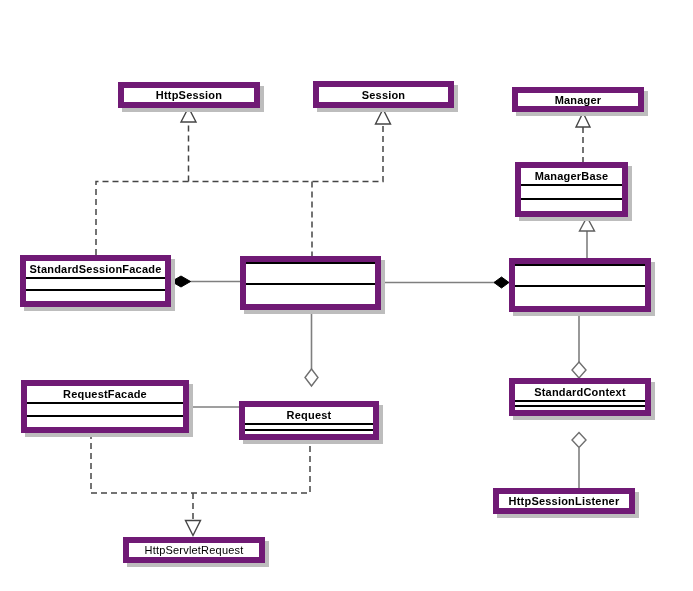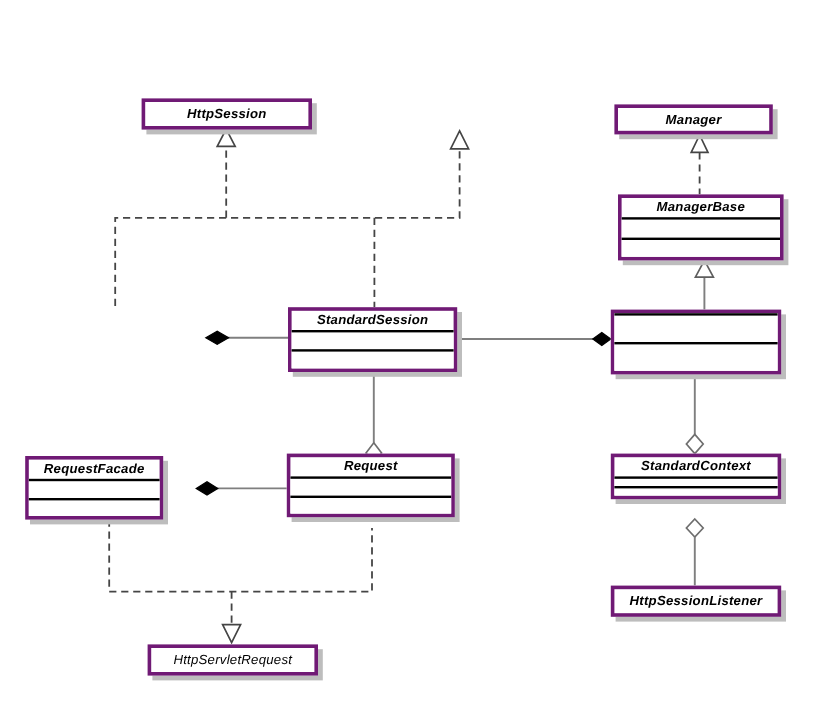--- a/index.html
+++ b/index.html
@@ -8,25 +8,24 @@
     width:693px;height:591px;
     background:#ffffff;
     font-family:"Liberation Sans",sans-serif;
     overflow:hidden;
   }
   #wires{position:absolute;left:0;top:0;width:693px;height:591px;}
   .cls{
     position:absolute;
     box-sizing:border-box;
     background:#ffffff;
-    border:3px solid #701a75;
+    border:6px solid #701a75;
     box-shadow:4px 4px 0 0 #bdbdbd;
     display:flex;
     flex-direction:column;
-    font-style:italic;
   }
   .cls .t{
     flex:0 0 auto;
     display:flex;
     align-items:center;
     justify-content:center;
     font-size:11px;
     font-weight:bold;
     color:#000000;
     white-space:nowrap;
@@ -100,62 +99,69 @@
       <polyline points="91,433 91,493 310,493 310,440"></polyline>
       <line x1="193" y1="493" x2="193" y2="520"></line>
     </g>
     <polygon points="193,535.5 185.5,520.5 200.5,520.5" fill="#ffffff" stroke="#454545" stroke-width="1.4"></polygon>
   </svg>
 
   <div class="cls c1" style="left:118px;top:82px;width:142px;height:26px">
     <div class="t">HttpSession</div>
   </div>
 
+  <div class="cls c1" style="left:313px;top:81px;width:141px;height:27px">
+    <div class="t">Session</div>
+  </div>
 
   <div class="cls c1" style="left:512px;top:87px;width:132px;height:25px">
     <div class="t">Manager</div>
   </div>
 
-  <div class="cls c3" style="left:515px;top:162px;width:138px;height:55px">
+  <div class="cls c3" style="left:515px;top:162px;width:113px;height:55px">
     <div class="t">ManagerBase</div>
     <div class="comp"></div>
     <div class="comp"></div>
   </div>
 
+  <div class="cls c3" style="left:20px;top:255px;width:151px;height:52px">
+    <div class="t">StandardSessionFacade</div>
+    <div class="comp"></div>
+    <div class="comp"></div>
+  </div>
 
   <div class="cls c3" style="left:240px;top:256px;width:141px;height:54px">
-    <div class="t">StandardSession</div>
     <div class="comp"></div>
     <div class="comp"></div>
   </div>
 
   <div class="cls c3" style="left:509px;top:258px;width:142px;height:54px">
     <div class="comp"></div>
     <div class="comp"></div>
   </div>
 
-  <div class="cls c3" style="left:21px;top:380px;width:115px;height:53px">
+  <div class="cls c3" style="left:21px;top:380px;width:168px;height:53px">
     <div class="t">RequestFacade</div>
     <div class="comp"></div>
     <div class="comp"></div>
   </div>
 
-  <div class="cls c3" style="left:239px;top:378px;width:140px;height:53px">
+  <div class="cls c3" style="left:239px;top:401px;width:140px;height:39px">
     <div class="t">Request</div>
     <div class="comp"></div>
     <div class="comp"></div>
   </div>
 
   <div class="cls c3" style="left:509px;top:378px;width:142px;height:38px">
     <div class="t">StandardContext</div>
     <div class="comp"></div>
     <div class="comp"></div>
   </div>
 
-  <div class="cls c1" style="left:509px;top:488px;width:142px;height:26px">
+  <div class="cls c1" style="left:493px;top:488px;width:142px;height:26px">
     <div class="t">HttpSessionListener</div>
   </div>
 
   <div class="cls c1 plain" style="left:123px;top:537px;width:142px;height:26px">
     <div class="t">HttpServletRequest</div>
   </div>
 
 </div>
 
 </body></html>

